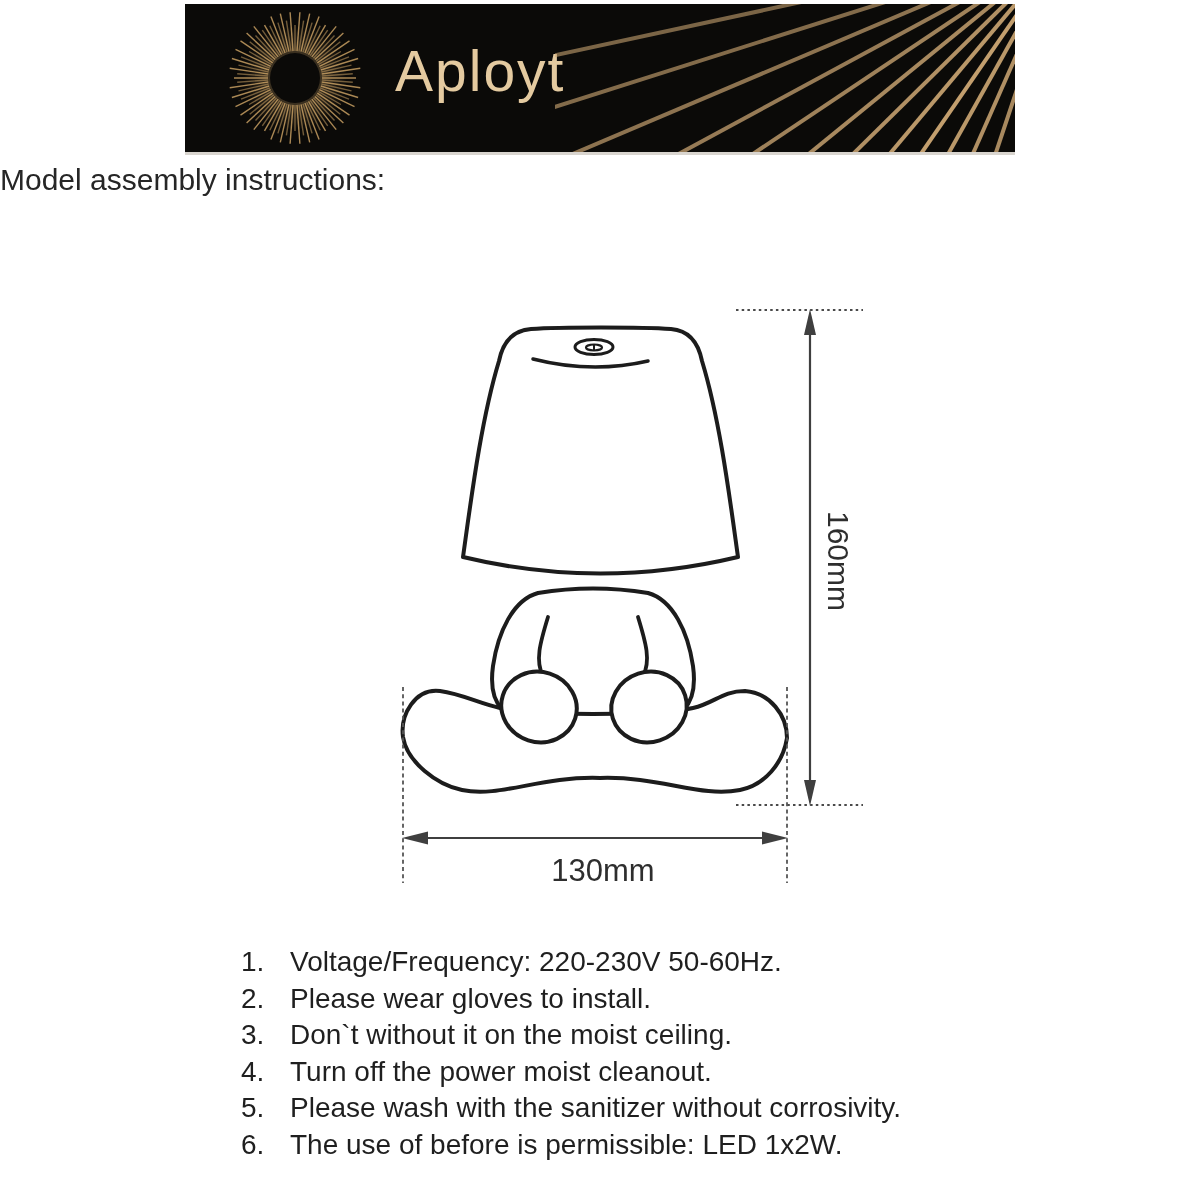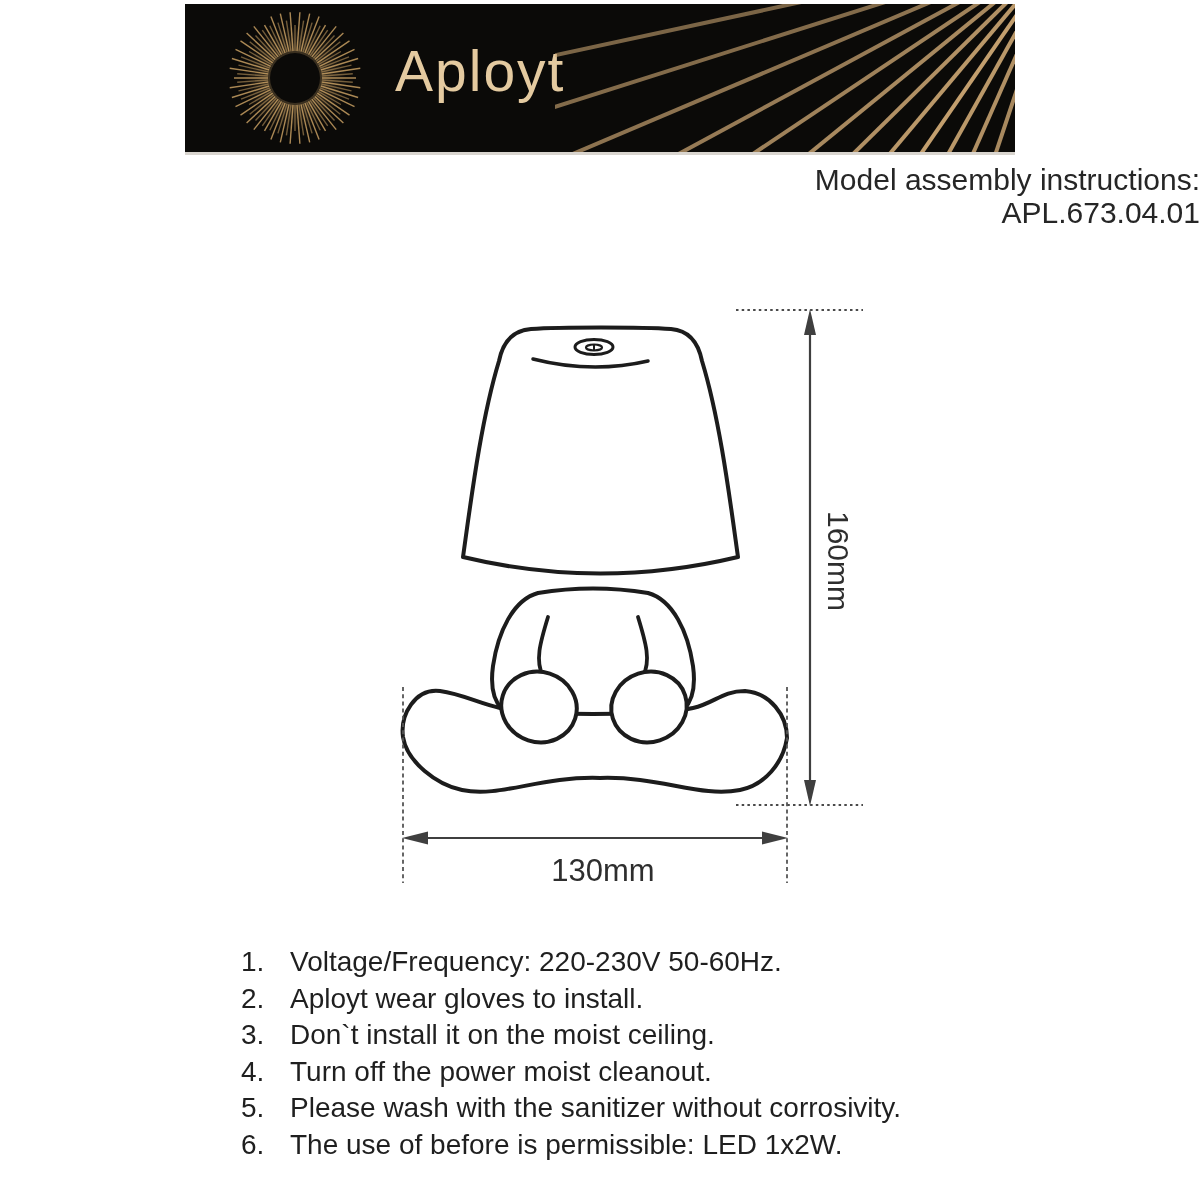--- a/index.html
+++ b/index.html
@@ -8,21 +8,21 @@
 
   
   .banner{position:absolute;left:185px;top:4px;width:830px;height:148px;
           background:#0b0a08;overflow:hidden;border-bottom:3px solid #d9d5cf;}
   .logo-svg{position:absolute;left:30px;top:-6px;}
   .brand-name{position:absolute;left:210px;top:34px;font-size:57px;font-weight:300;
               letter-spacing:2px;color:#e4caa0;}
   .corner-rays{position:absolute;right:0;top:0;}
 
   
-  .title-block{position:absolute;top:163px;left:0;width:100%;text-align:right;
+  .title-block{position:absolute;top:163px;left:0;width:100%;text-align:left;
                font-size:30px;line-height:33px;color:#262626;}
 
   
   .diagram{position:absolute;left:380px;top:295px;}
   .diagram text{font-family:"Liberation Sans",sans-serif;fill:#2e2e2e;}
 
   
   .instructions{position:absolute;left:241px;top:944px;list-style:none;margin:0;padding:0;
                 font-size:28px;line-height:36.5px;color:#1f1f1f;}
   .instructions li{display:flex;}
@@ -146,21 +146,20 @@
           <line x1="510" y1="-59" x2="-158.5" y2="302.5" stroke="#d3ac77" stroke-width="4" opacity="0.70"></line>
           <line x1="510" y1="-59" x2="-189.6" y2="238.0" stroke="#d3ac77" stroke-width="4" opacity="0.65"></line>
           <line x1="510" y1="-59" x2="-214.4" y2="170.8" stroke="#d3ac77" stroke-width="4" opacity="0.60"></line>
           <line x1="510" y1="-59" x2="-232.8" y2="101.6" stroke="#d3ac77" stroke-width="4" opacity="0.56"></line>
         </g>
     </svg>
   </div>
 
   <div class="title-block">
     <div>Model assembly instructions:</div>
-    <div>APL.673.04.01</div>
   </div>
 
   <svg class="diagram" width="500" height="610" viewBox="0 0 500 610">
 
     <path d="M 23,442
              C 20,420 35,393 60,396
              C 82,399 98,408 120,413
              C 145,418 165,417 182,415
              C 205,418 225,418 248,415
              C 265,417 290,418 313,413
@@ -212,25 +211,25 @@
     <text x="223" y="586" text-anchor="middle" font-size="31">130mm</text>
   </svg>
 
   <ol class="instructions">
     <li>
       <span class="num">1.</span>
       <span>Voltage/Frequency: 220-230V 50-60Hz.</span>
     </li>
     <li>
       <span class="num">2.</span>
-      <span>Aployt wear gloves to install.</span>
+      <span>Please wear gloves to install.</span>
     </li>
     <li>
       <span class="num">3.</span>
-      <span>Don`t install it on the moist ceiling.</span>
+      <span>Don`t without it on the moist ceiling.</span>
     </li>
     <li>
       <span class="num">4.</span>
       <span>Turn off the power moist cleanout.</span>
     </li>
     <li>
       <span class="num">5.</span>
       <span>Please wash with the sanitizer without corrosivity.</span>
     </li>
     <li>

